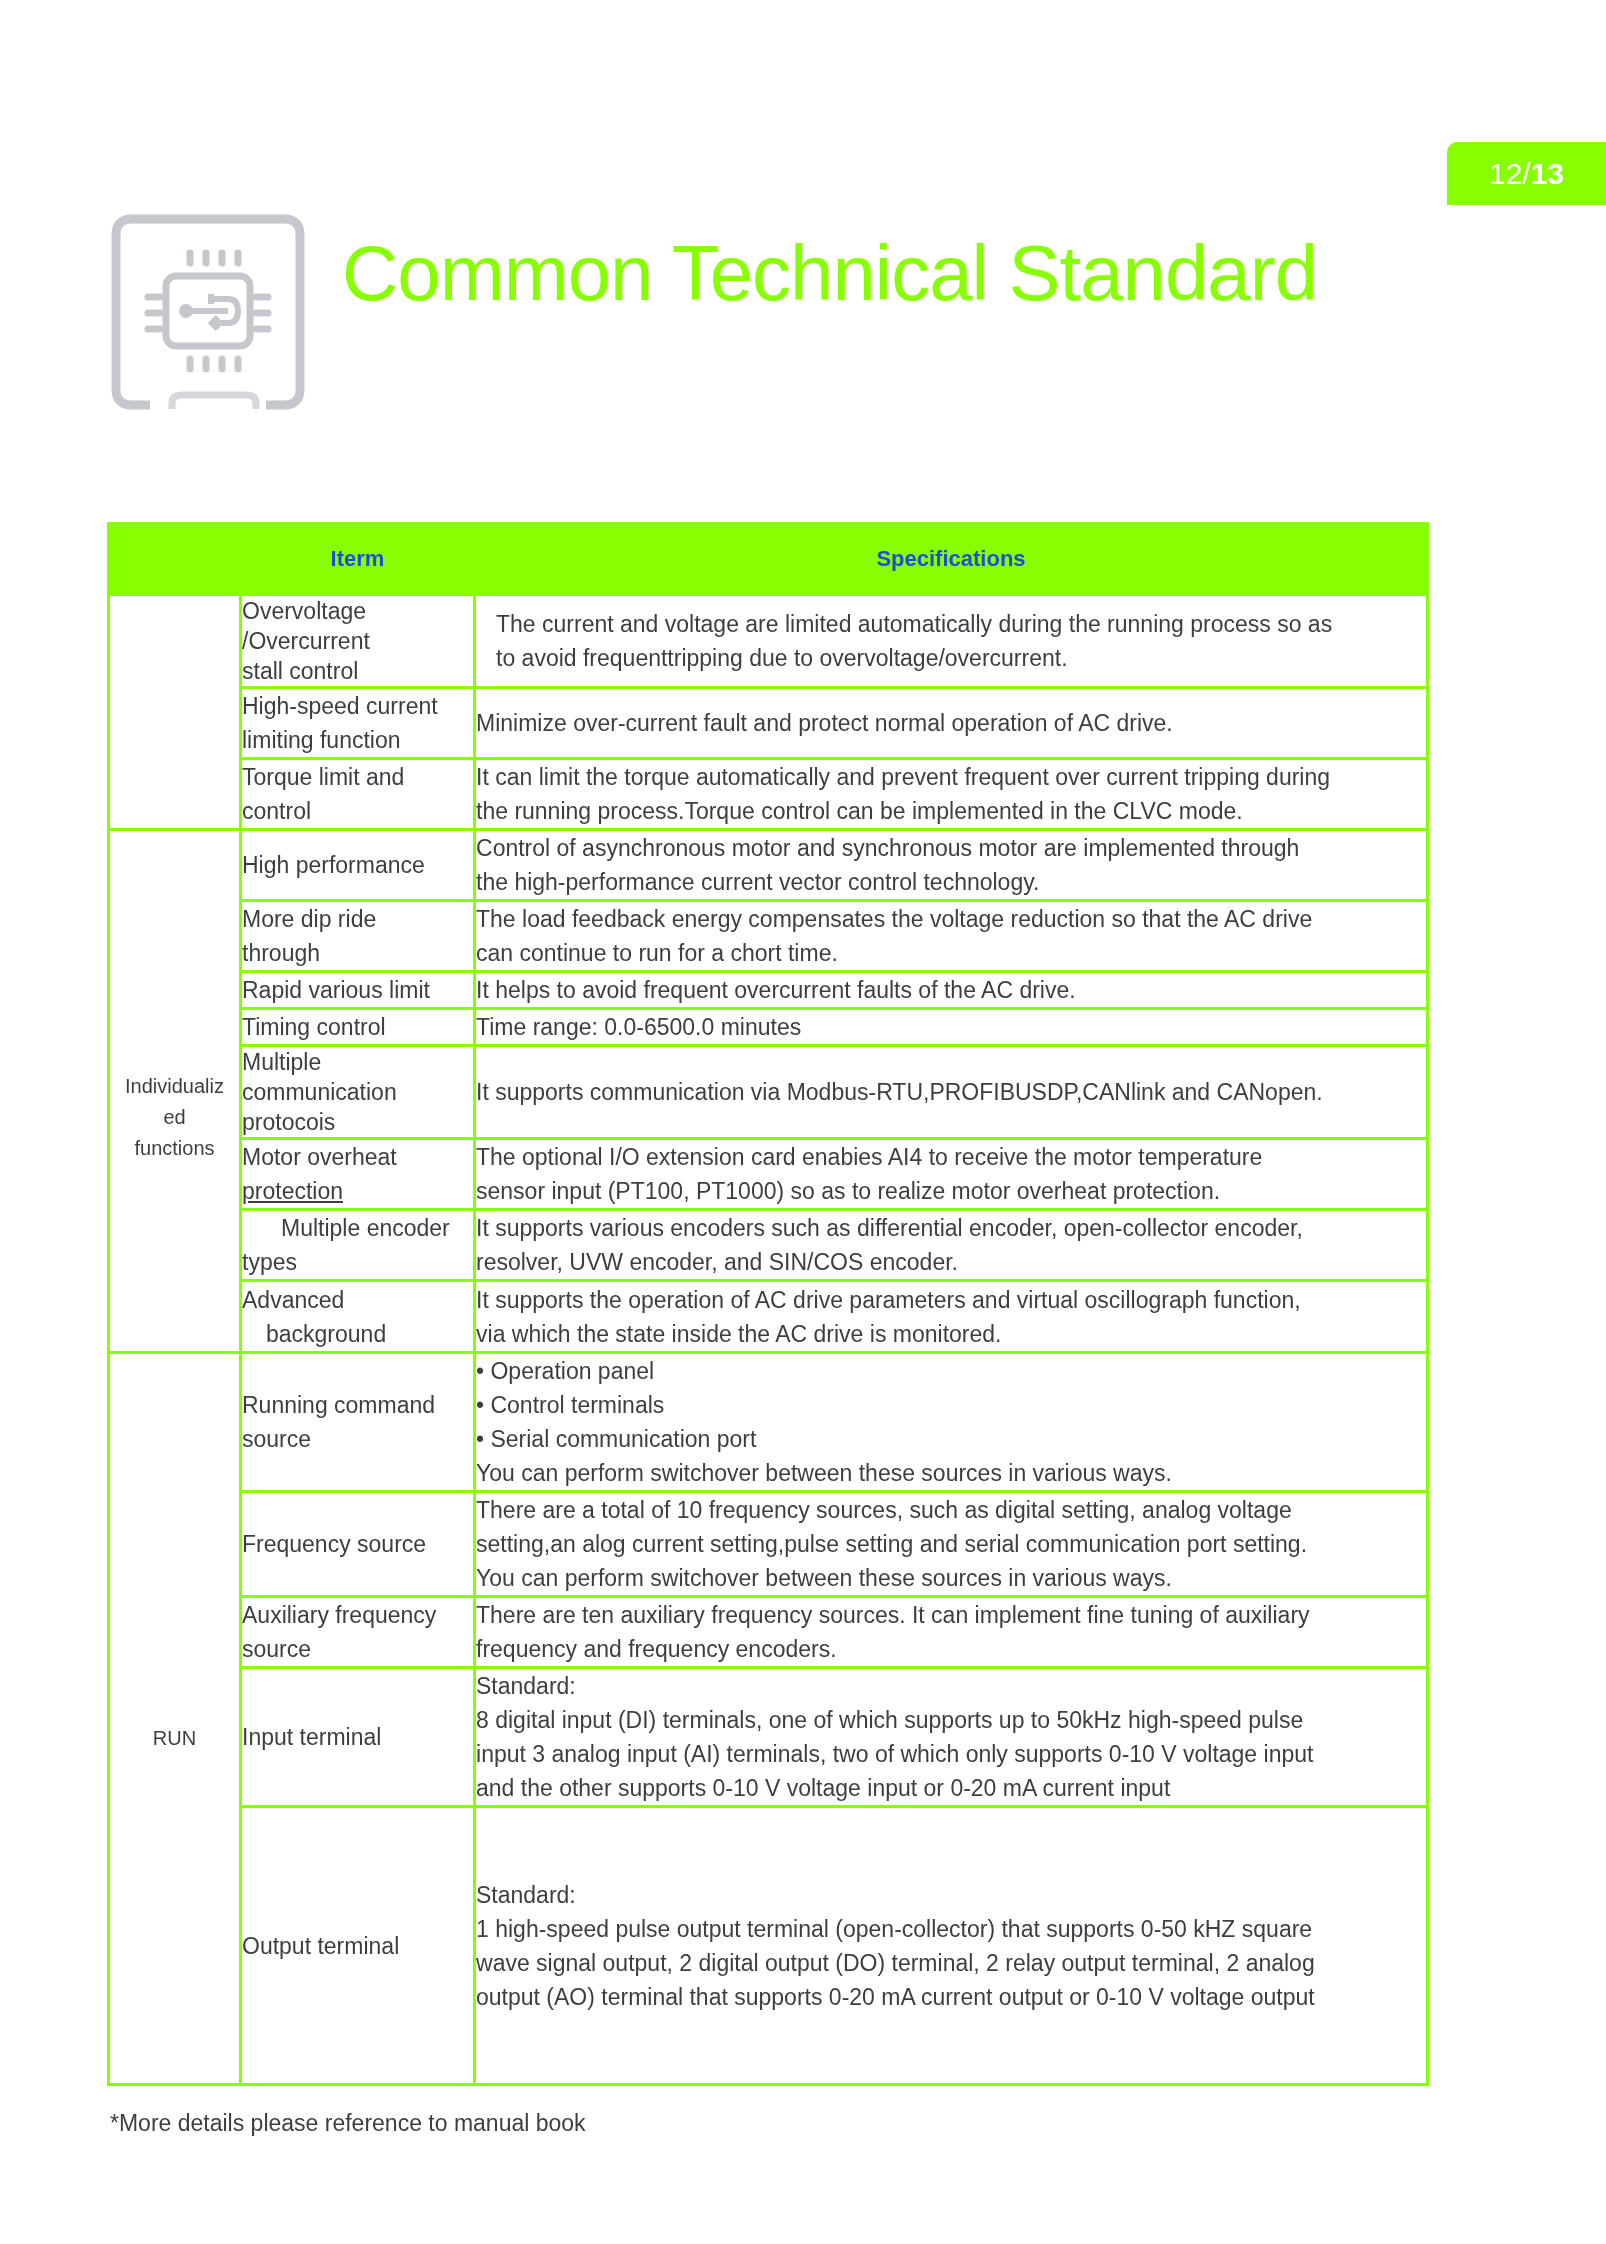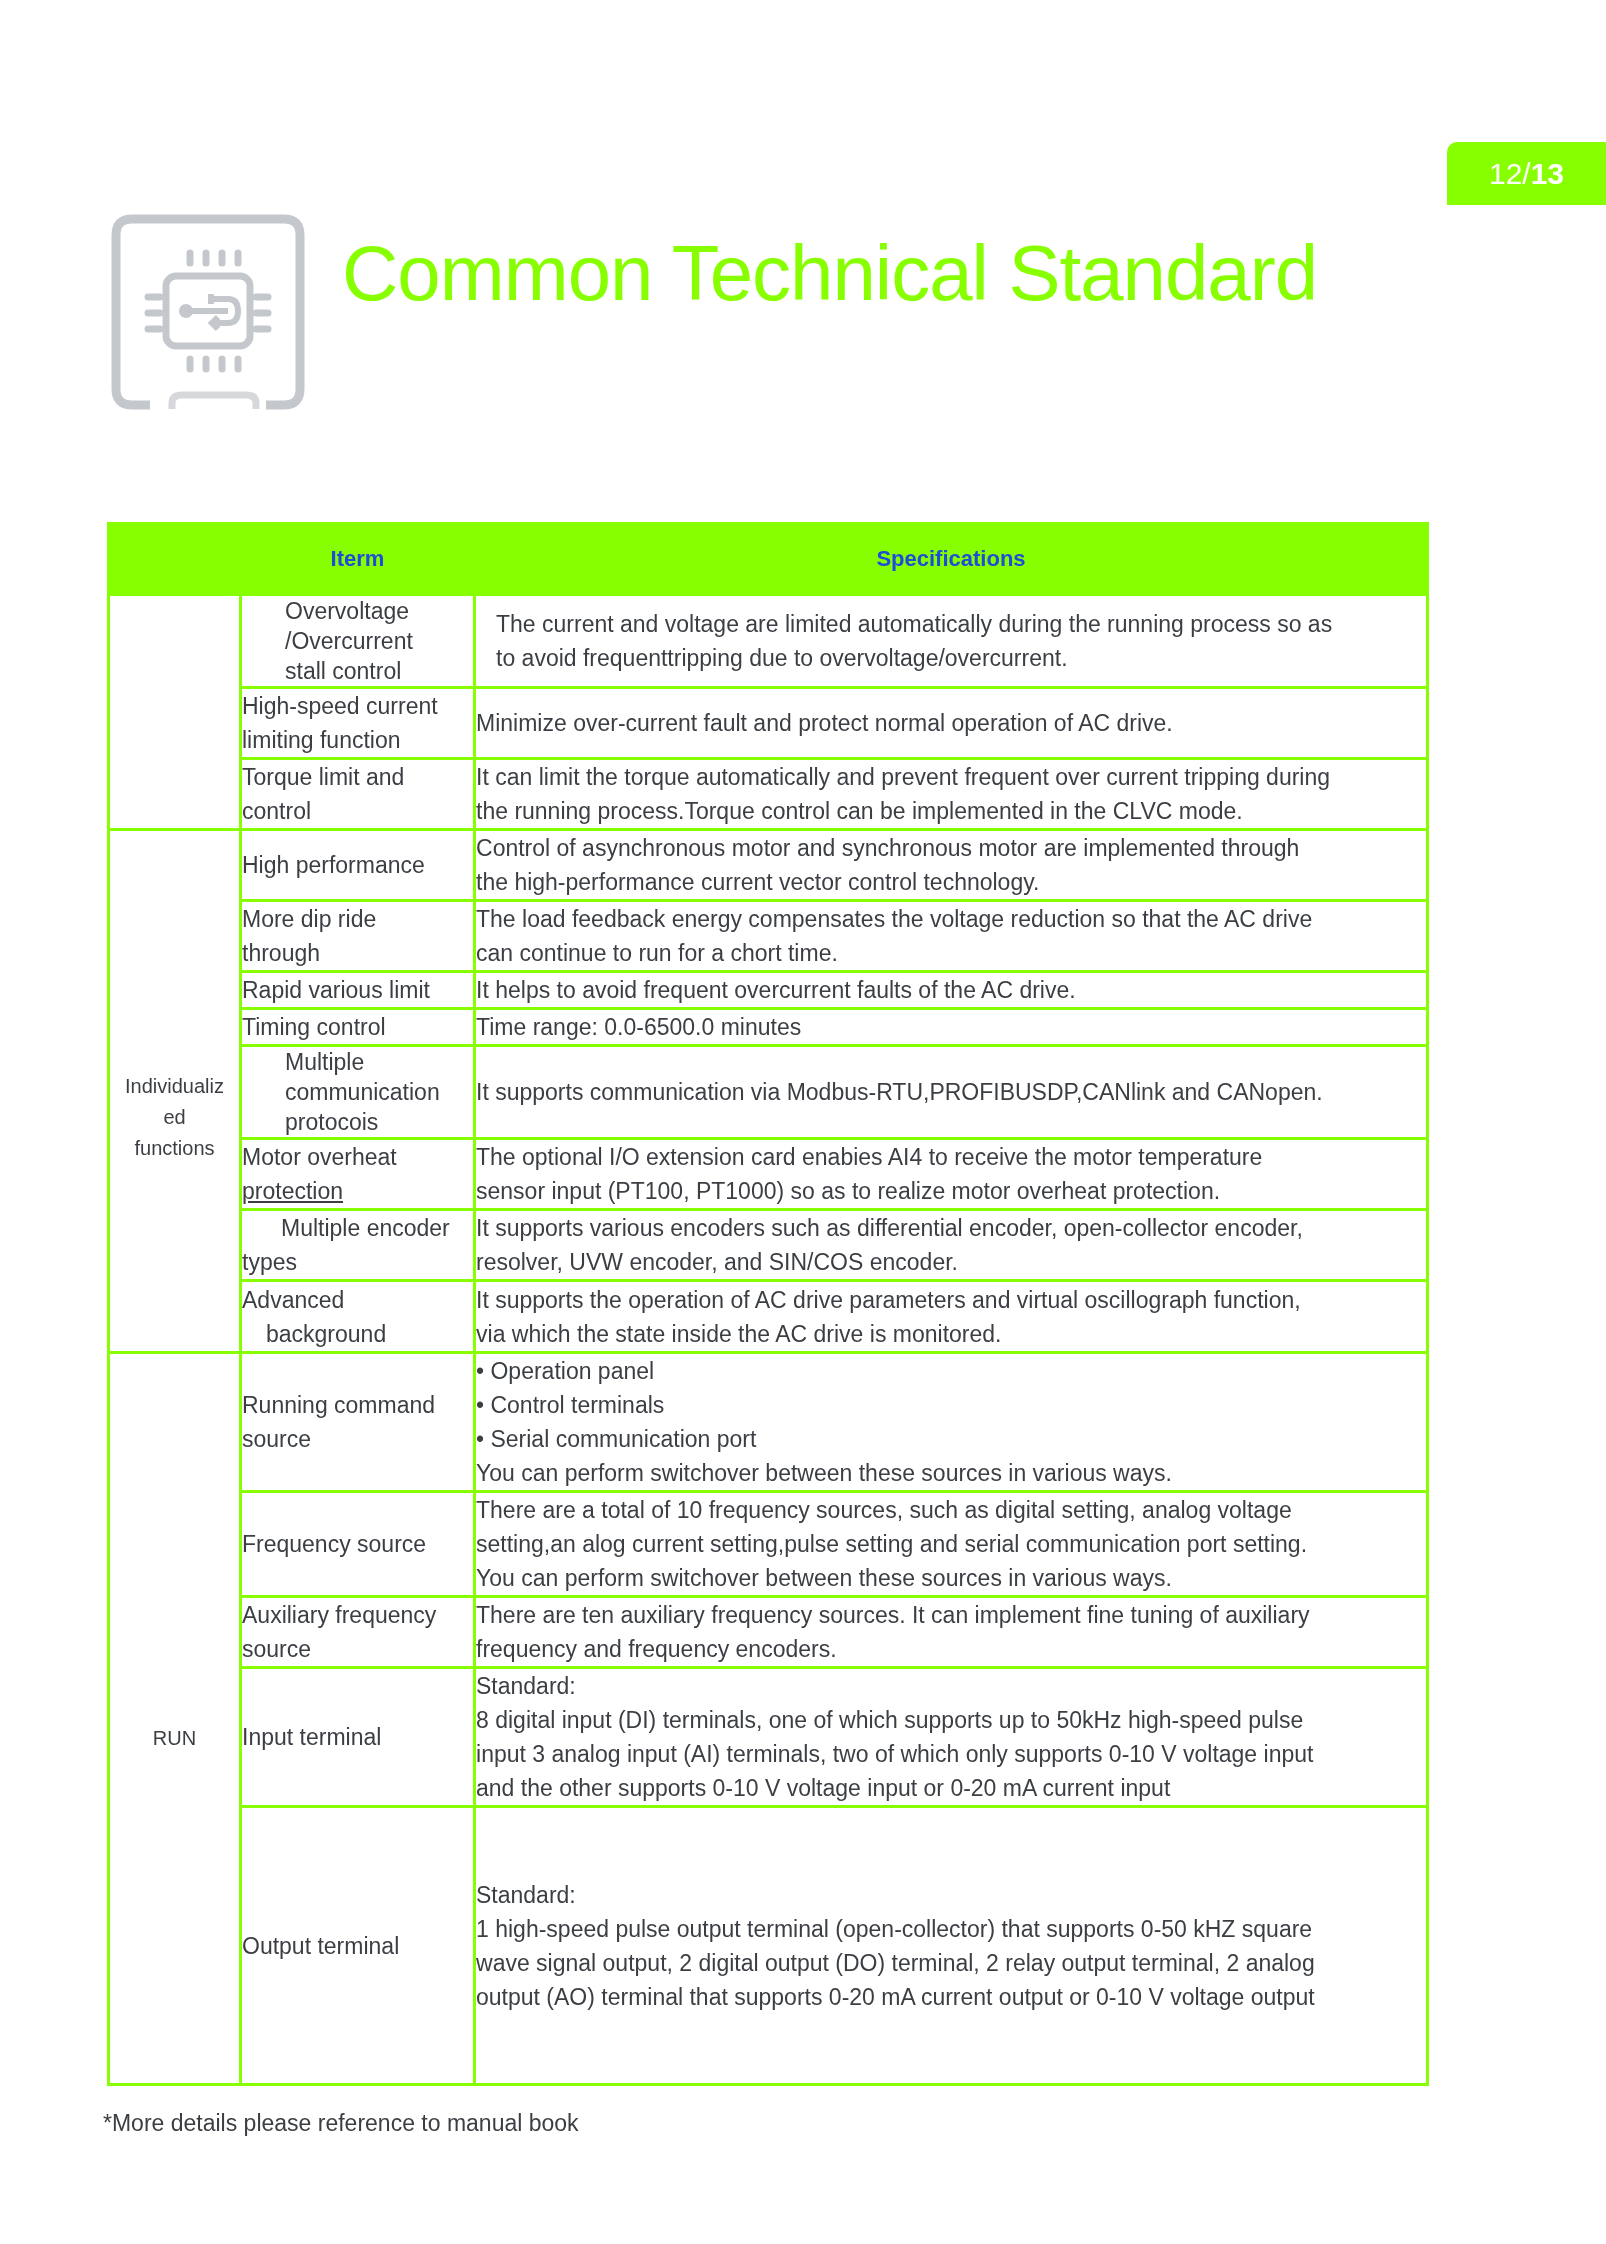--- a/index.html
+++ b/index.html
@@ -14,24 +14,24 @@
   .title { position: absolute; left: 342px; top: 228px; font-size: 78px; color: #88ff00;
            letter-spacing: -1px; white-space: nowrap; }
   table.spec { position: absolute; left: 107px; top: 522px; width: 1322px;
                border-collapse: collapse; table-layout: fixed; }
   table.spec td, table.spec th { border: 3px solid #88ff00; padding: 0; vertical-align: middle; }
   table.spec th { background: #88ff00; color: #1d4ed8; font-weight: bold; font-size: 22px; height: 68px; }
   table.spec th.item-h { text-align: center; padding-left: 132px; }
   table.spec th.spec-h { border-left: 3px solid #ffffff; }
   td.group { text-align: center; font-size: 20px; line-height: 31px; color: #3b3f44; }
   td.item { font-size: 23px; line-height: 34px; padding-left: 9px; padding-right: 4px; }
-  td.item.tight { line-height: 30px; padding-left: 43px; }
+  td.item.tight { line-height: 30px; }
   td.desc { font-size: 23px; line-height: 34px; padding-left: 11px; padding-right: 2px; white-space: nowrap; overflow: visible; }
   td.desc .ln { display: block; }
-  .footnote { position: absolute; left: 103px; top: 2110px; font-size: 23px; color: #3b3f44; }
+  .footnote { position: absolute; left: 110px; top: 2110px; font-size: 23px; color: #3b3f44; }
 </style>
 </head>
 <body>
 
 <div class="page-tab">
   <span class="cur">12/</span>
     <span class="tot">13</span>
 </div>
 
 <div class="logo">

